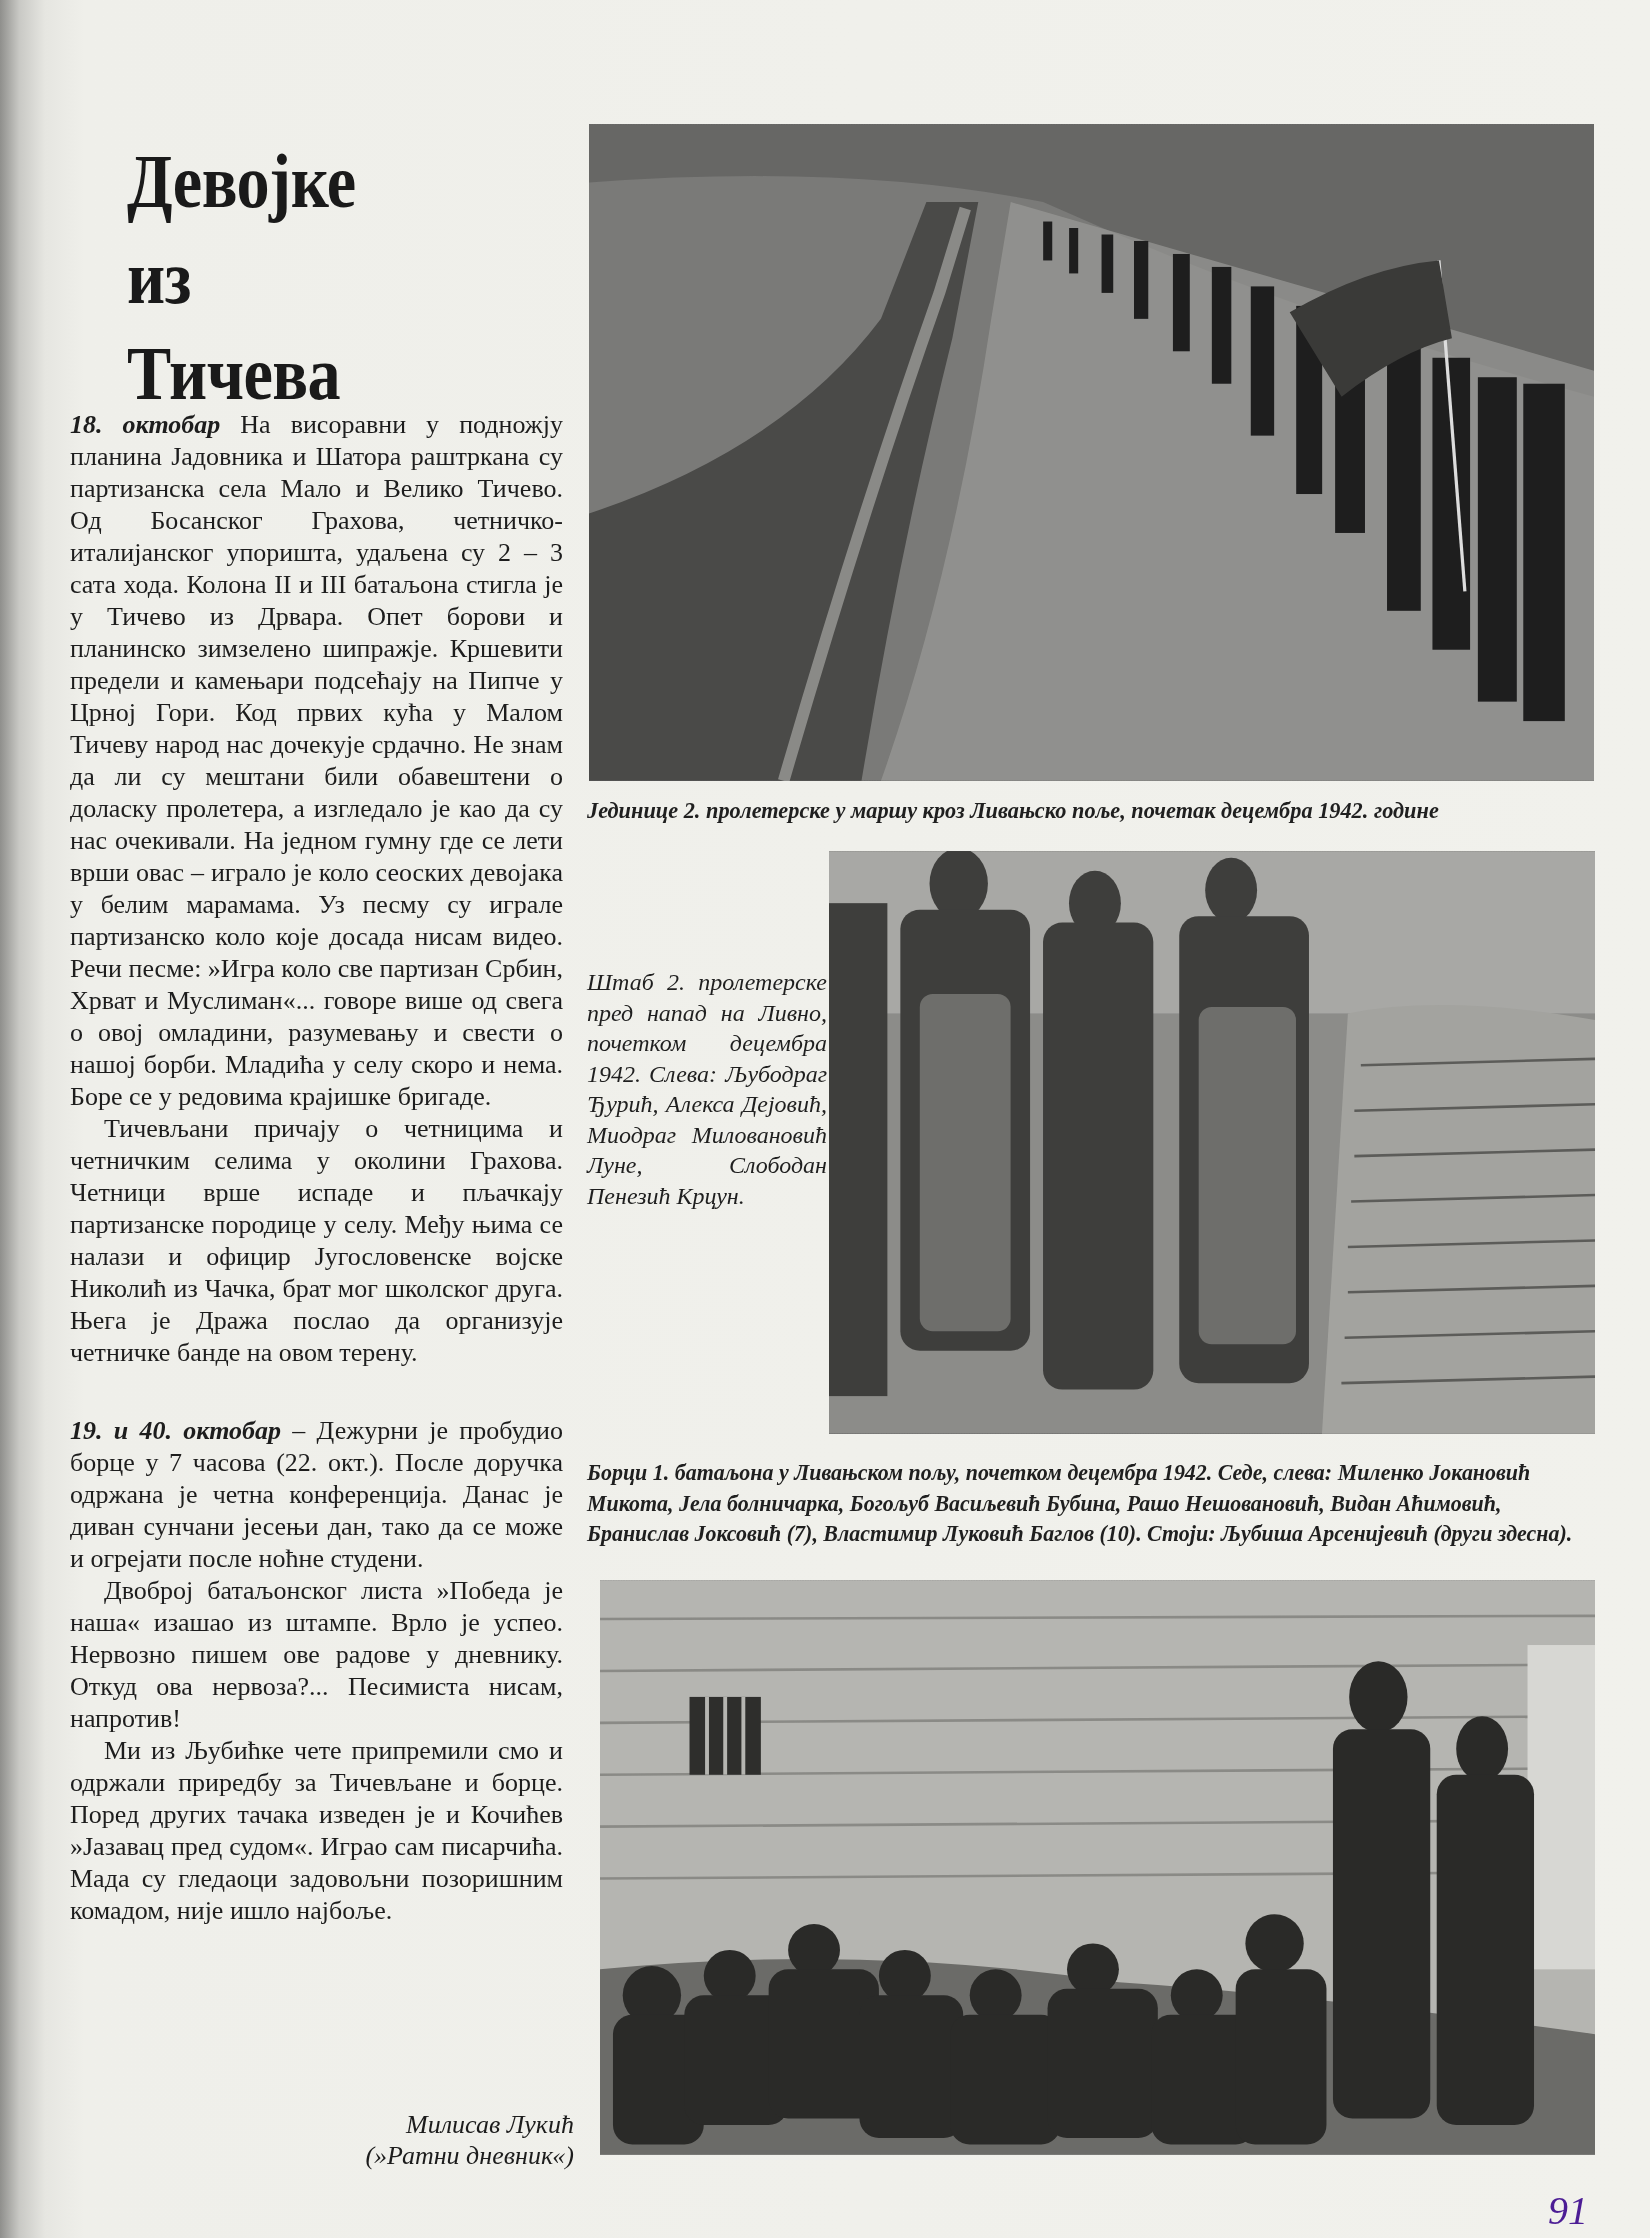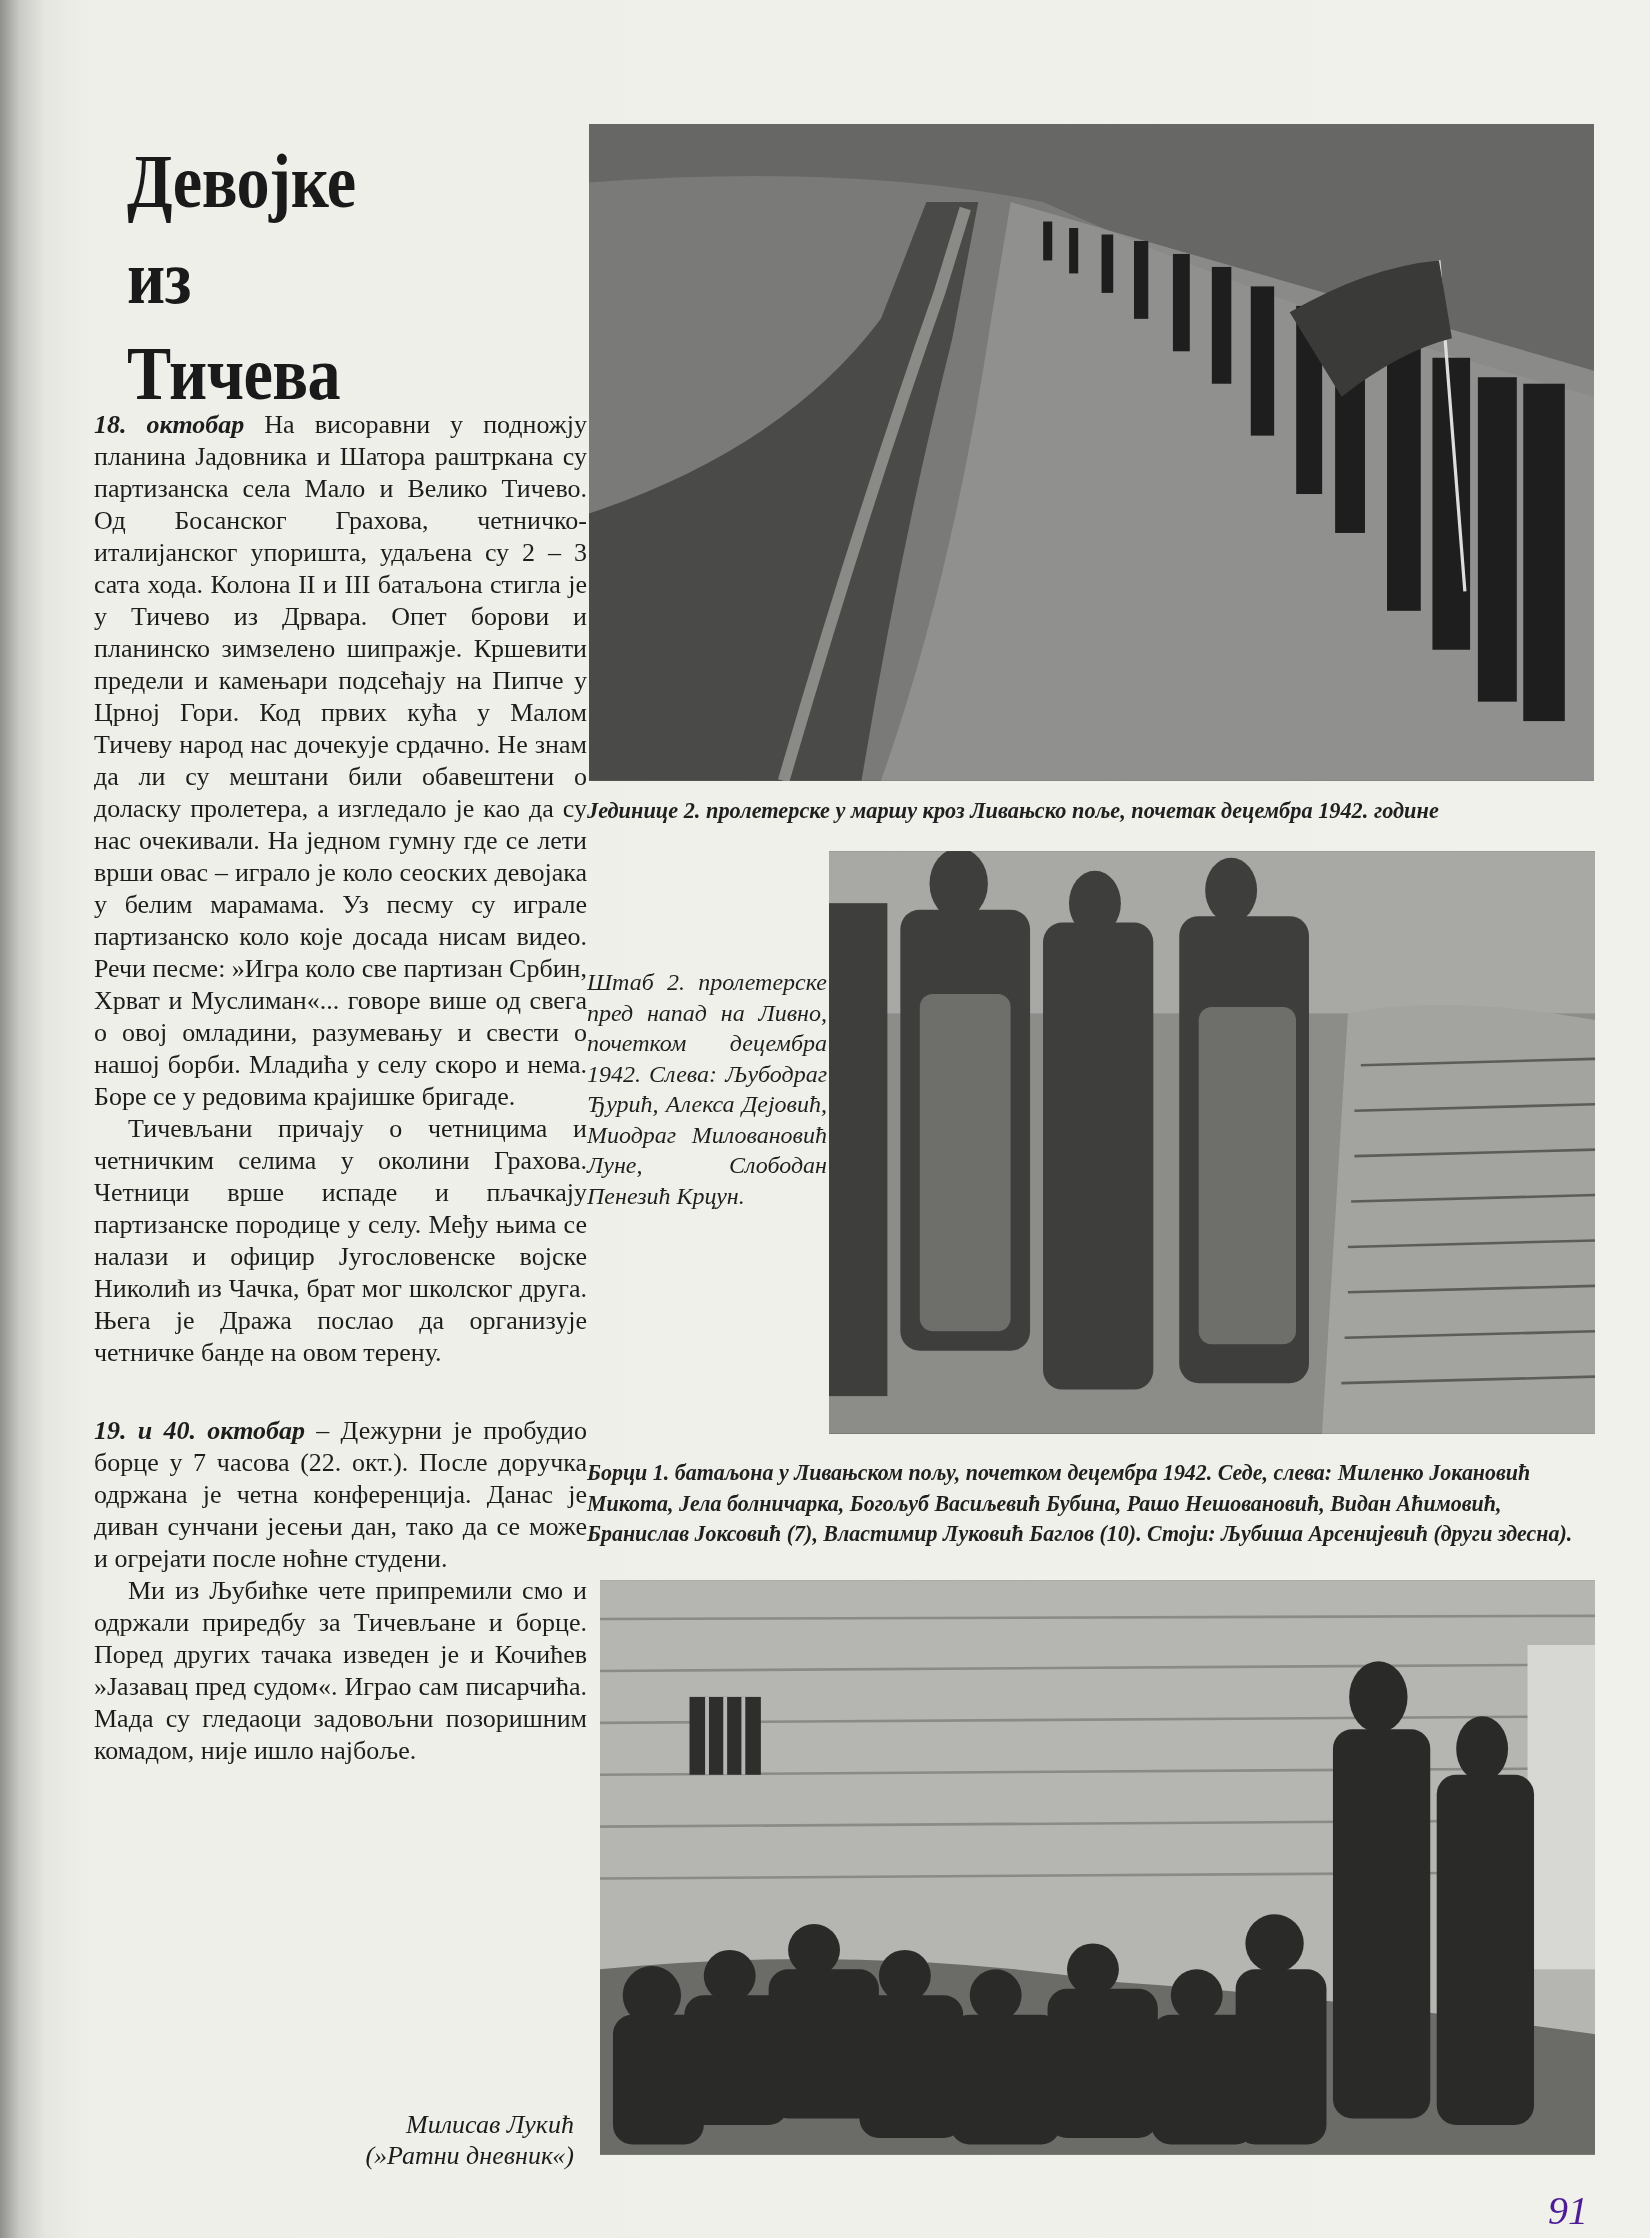--- a/index.html
+++ b/index.html
@@ -13,21 +13,20 @@
     position:absolute; left:127px; top:133px; width:415px;
     font-family:"Liberation Serif", serif; font-weight:bold;
     font-size:77px; line-height:96px; color:#1a1a1a; letter-spacing:-0.6px;
     transform:scaleX(0.86); transform-origin:left top;
   }
   .page-title span { display:block; }
   .body-col {
     position:absolute; left:70px; width:493px;
     font-size:26px; line-height:32px; text-align:justify; color:#1d1d1d;
     font-family:"Liberation Serif", serif;
-    margin-left:24px;
   }
   .body-col p { margin:0; }
   .body-col p.indent { text-indent:34px; }
   .date-label { font-style:italic; font-weight:bold; }
   #entry1 { top:409px; }
   #entry2 { top:1415px; }
   .signature {
     position:absolute; right:1077px; top:2109px; text-align:right;
     font-style:italic; font-size:26px; line-height:31px;margin-left:26px;
   }
@@ -69,20 +68,21 @@
   <span>Тичева</span>
 </div>
 
 <div class="body-col" id="entry1">
   <p><span class="date-label">18. октобар</span> <span>На висоравни у подножју планина Јадовника и Шатора раштркана су партизанска села Мало и Велико Тичево. Од Босанског Грахова, четничко-италијанског упоришта, удаљена су 2 – 3 сата хода. Колона II и III батаљона стигла је у Тичево из Дрвара. Опет борови и планинско зимзелено шипражје. Кршевити предели и камењари подсећају на Пипче у Црној Гори. Код првих кућа у Малом Тичеву народ нас дочекује срдачно. Не знам да ли су мештани били обавештени о доласку пролетера, а изгледало је као да су нас очекивали. На једном гумну где се лети врши овас – играло је коло сеоских девојака у белим марамама. Уз песму су играле партизанско коло које досада нисам видео. Речи песме: »Игра коло све партизан Србин, Хрват и Муслиман«... говоре више од свега о овој омладини, разумевању и свести о нашој борби. Младића у селу скоро и нема. Боре се у редовима крајишке бригаде.</span></p>
   <p class="indent">Тичевљани причају о четницима и четничким селима у околини Грахова. Четници врше испаде и пљачкају партизанске породице у селу. Међу њима се налази и официр Југословенске војске Николић из Чачка, брат мог школског друга. Њега је Дража послао да организује четничке банде на овом терену.</p>
 </div>
 
 <div class="body-col" id="entry2">
   <p><span class="date-label">19. и 40. октобар</span> <span>– Дежурни је пробудио борце у 7 часова (22. окт.). После доручка одржана је четна конференција. Данас је диван сунчани јесењи дан, тако да се може и огрејати после ноћне студени.</span></p>
+  <p class="indent">Двоброј батаљонског листа »Победа је наша« изашао из штампе. Врло је успео. Нервозно пишем ове радове у дневнику. Откуд ова нервоза?... Песимиста нисам, напротив!</p>
   <p class="indent">Ми из Љубићке чете припремили смо и одржали приредбу за Тичевљане и борце. Поред других тачака изведен је и Кочићев »Јазавац пред судом«. Играо сам писарчића. Мада су гледаоци задовољни позоришним комадом, није ишло најбоље.</p>
 </div>
 
 <div class="signature">
   <div>Милисав Лукић</div>
   <div>(»Ратни дневник«)</div>
 </div>
 
 <div class="photo" id="photo-march" title="Column of soldiers marching along a path carrying a flag">
   <svg width="1005" height="657" viewBox="0 0 1549 1012">

